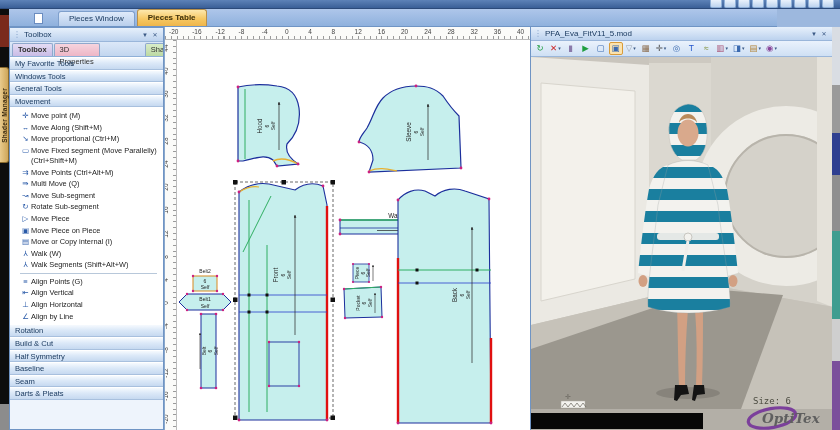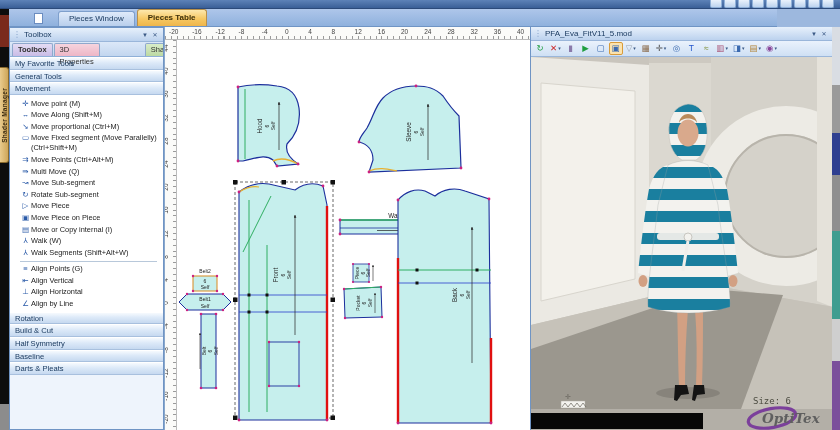--- a/index.html
+++ b/index.html
@@ -127,20 +127,21 @@
       <span class="hbtn">▼</span>
       <span class="hbtn">✕</span>
     </div>
     <div class="tb-tabs">
       <span class="tb-tab t0">Toolbox</span>
       <span class="tb-tab t1">3D Properties</span>
       <span class="tb-tab t2">Shader</span>
     </div>
     <div>
         <div class="cat-bar">My Favorite Tools</div>
+        <div class="cat-bar">Windows Tools</div>
         <div class="cat-bar">General Tools</div>
         <div class="cat-bar">Movement</div>
       </div>
     <div class="tool-list">
         <div class="tool-item">
           <span class="tool-icon">✛</span>
           <span class="tool-label">Move point (M)</span>
         </div>
         <div class="tool-item">
           <span class="tool-icon">↔</span>
@@ -206,20 +207,21 @@
         <div class="tool-item">
           <span class="tool-icon">∠</span>
           <span class="tool-label">Align by Line</span>
         </div>
       </div>
     <div>
         <div class="cat-bar">Rotation</div>
         <div class="cat-bar">Build &amp; Cut</div>
         <div class="cat-bar">Half Symmetry</div>
         <div class="cat-bar">Baseline</div>
+        <div class="cat-bar">Seam</div>
         <div class="cat-bar">Darts &amp; Pleats</div>
       </div>
   </div>
 
   <div class="canvas">
     <div class="ruler-h">
         <span class="rh-num" style="left: 4px;">-20</span>
         <span class="rh-num" style="left: 27.2px;">-16</span>
         <span class="rh-num" style="left: 50.4px;">-12</span>
         <span class="rh-num" style="left: 73.6px;">-8</span>

